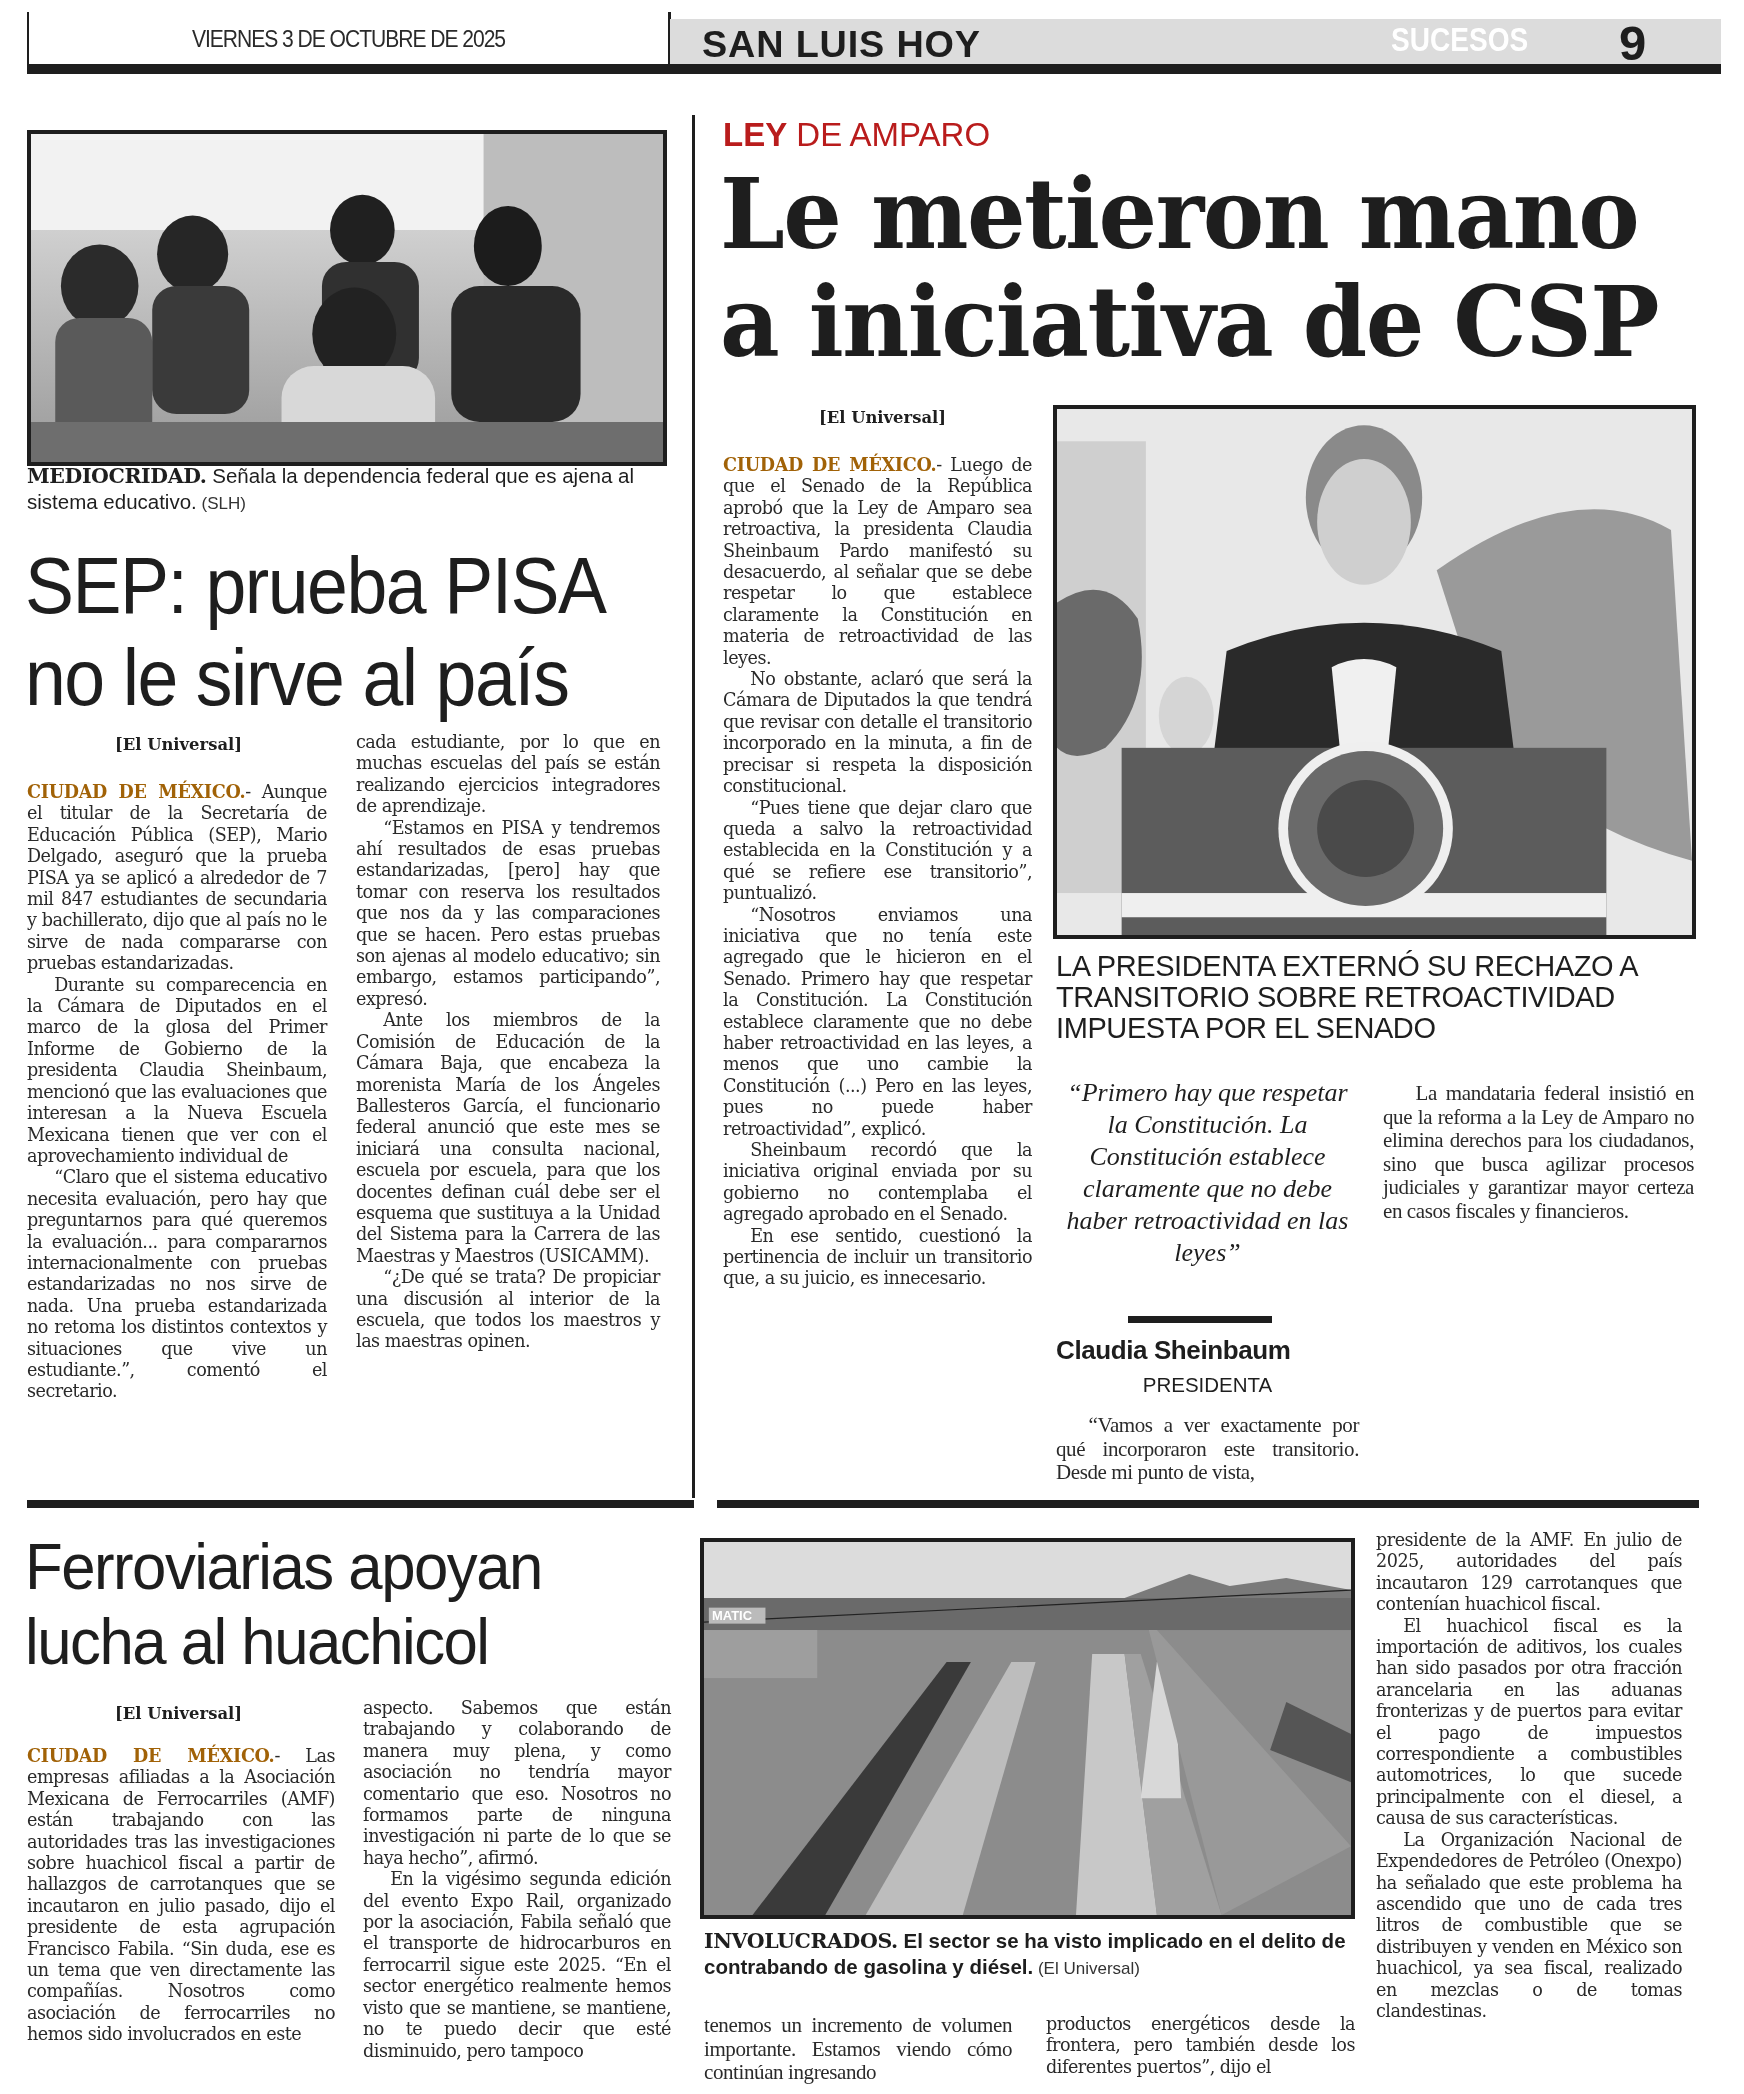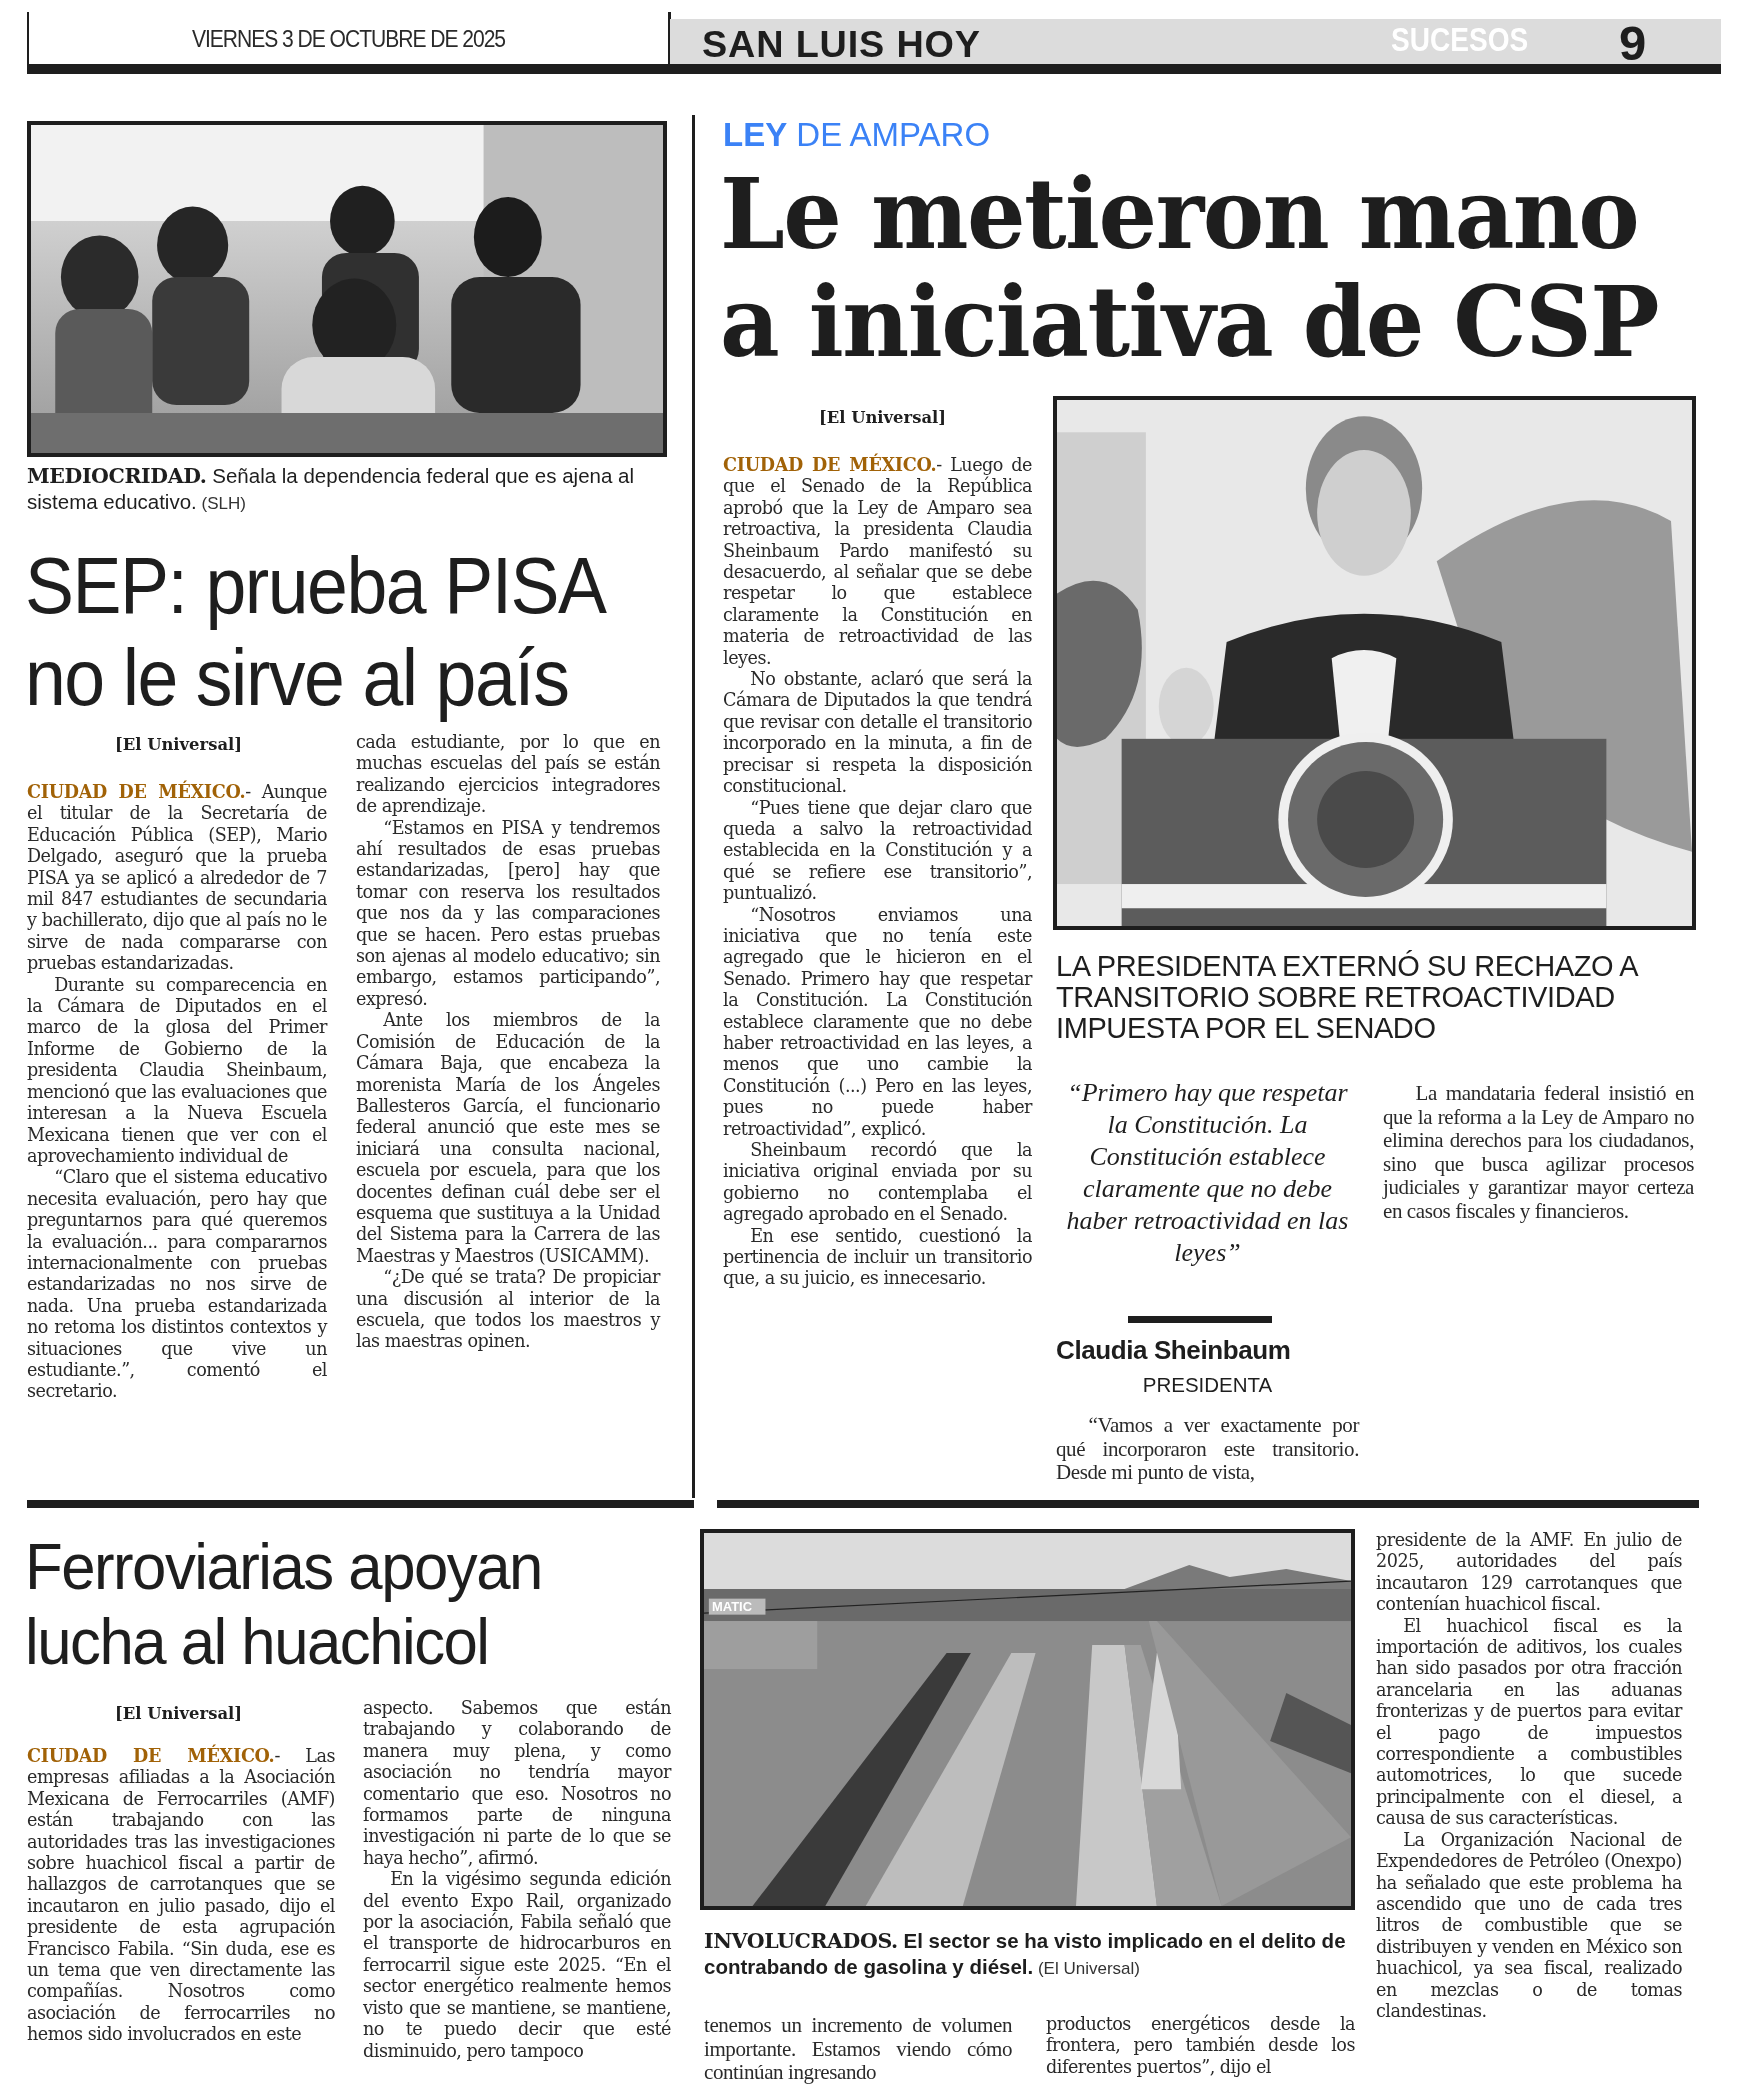--- a/index.html
+++ b/index.html
@@ -16,21 +16,21 @@
   .masthead-right { left: 670px; top: 19px; width: 1051px; height: 45px; background: #dcdcdc; }
   .masthead-brand { left: 702px; top: 24px; font-family: "Liberation Sans", sans-serif; font-weight: 700;
     font-size: 36px; letter-spacing: 0.8px; color: #1e1e1e; transform: scaleX(1.05); transform-origin: left; }
   .masthead-section { left: 1391px; top: 21px; font-family: "Liberation Sans", sans-serif; font-weight: 700;
     font-size: 33px; color: #ffffff; transform: scaleX(0.85); transform-origin: left; }
   .masthead-page { left: 1619px; top: 14.7px; font-family: "Liberation Sans", sans-serif; font-weight: 700;
     font-size: 49px; color: #1e1e1e; }
   .masthead-bar { left: 27px; top: 64px; width: 1694px; height: 9.8px; background: #1e1e1e; }
 
   
-  .photo { border: 4.1px solid #1e1e1e; overflow: hidden; background: #888; }
+  .photo { border: 4.1px solid #1e1e1e; overflow: hidden; background: #888; margin-top: 9px; }
   .photo svg { width: 100%; height: 100%; display: block; }
 
   
   .caption { font-family: "Liberation Sans", sans-serif; font-size: 20.5px; line-height: 26px; color: #1e1e1e; }
   .caption .lead { font-family: "DejaVu Serif", serif; font-weight: 900; font-size: 20.5px; letter-spacing: -0.4px; }
   .caption .credit { font-weight: 400; font-size: 17px; color: #333; }
 
   .headline-sans { font-family: "Liberation Sans", sans-serif; font-weight: 400; color: #1e1e1e;
     letter-spacing: -1.6px; transform-origin: left top; }
   .headline-slab { font-family: "DejaVu Serif", serif; font-weight: 900; color: #1e1e1e; letter-spacing: -1.6px; }
@@ -106,21 +106,21 @@
 </div>
 <div class="abs body-col" style="left:356px; top:732px; width:304px;">
   <p class="first">cada estudiante, por lo que en muchas escuelas del país se están realizando ejercicios integradores de aprendizaje.</p>
   <p>“Estamos en PISA y tendremos ahí resultados de esas pruebas estandarizadas, [pero] hay que tomar con reserva los resultados que nos da y las comparaciones que se hacen. Pero estas pruebas son ajenas al modelo educativo; sin embargo, estamos participando”, expresó.</p>
   <p>Ante los miembros de la Comisión de Educación de la Cámara Baja, que encabeza la morenista María de los Ángeles Ballesteros García, el funcionario federal anunció que este mes se iniciará una consulta nacional, escuela por escuela, para que los docentes definan cuál debe ser el esquema que sustituya a la Unidad del Sistema para la Carrera de las Maestras y Maestros (USICAMM).</p>
   <p>“¿De qué se trata? De propiciar una discusión al interior de la escuela, que todos los maestros y las maestras opinen.</p>
 </div>
 
 <div class="abs hr" style="left:692px; top:115px; width:2.5px; height:1383px;"></div>
 
-<div class="abs" style="left:723px; top:116px; font-family:'Liberation Sans',sans-serif; font-size:33px; color:#3b82f6;">
+<div class="abs" style="left:723px; top:116px; font-family:'Liberation Sans',sans-serif; font-size:33px; color:#b91c1c;">
   <span style="font-weight:700;">LEY</span><span> DE AMPARO</span>
 </div>
 <div class="abs headline-slab" style="left:720px; top:160px; width:1015px; font-size:97px; line-height:108px; transform:scaleX(0.95); transform-origin:left top;">
   <div>Le metieron mano</div>
   <div>a iniciativa de CSP</div>
 </div>
 <div class="abs byline" style="left:723px; top:408px; width:319px;">[El Universal]</div>
 
 <div class="abs photo" style="left:1053px; top:396px; width:643px; height:534px;">
   <svg viewBox="0 0 786 652" preserveAspectRatio="none">

